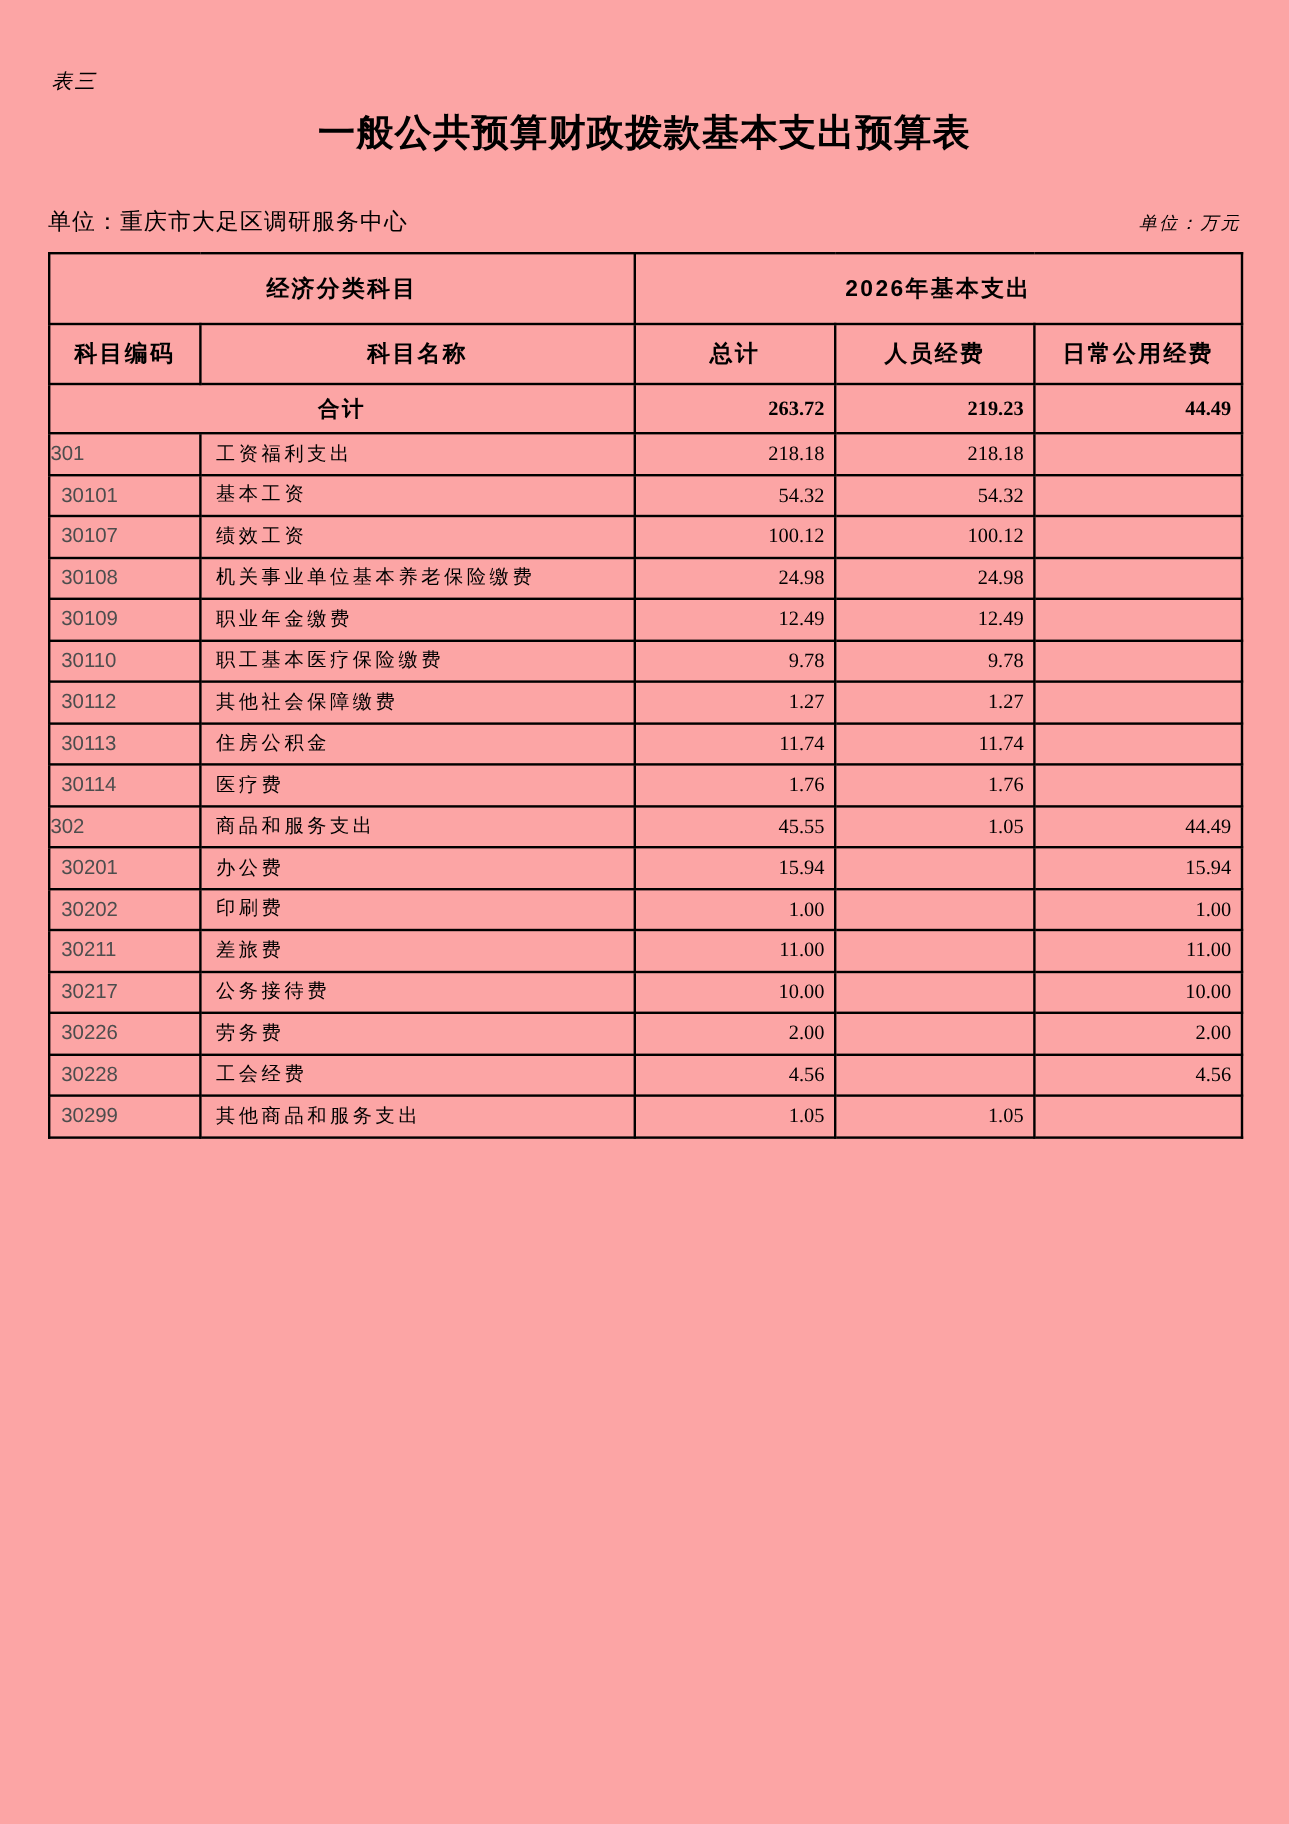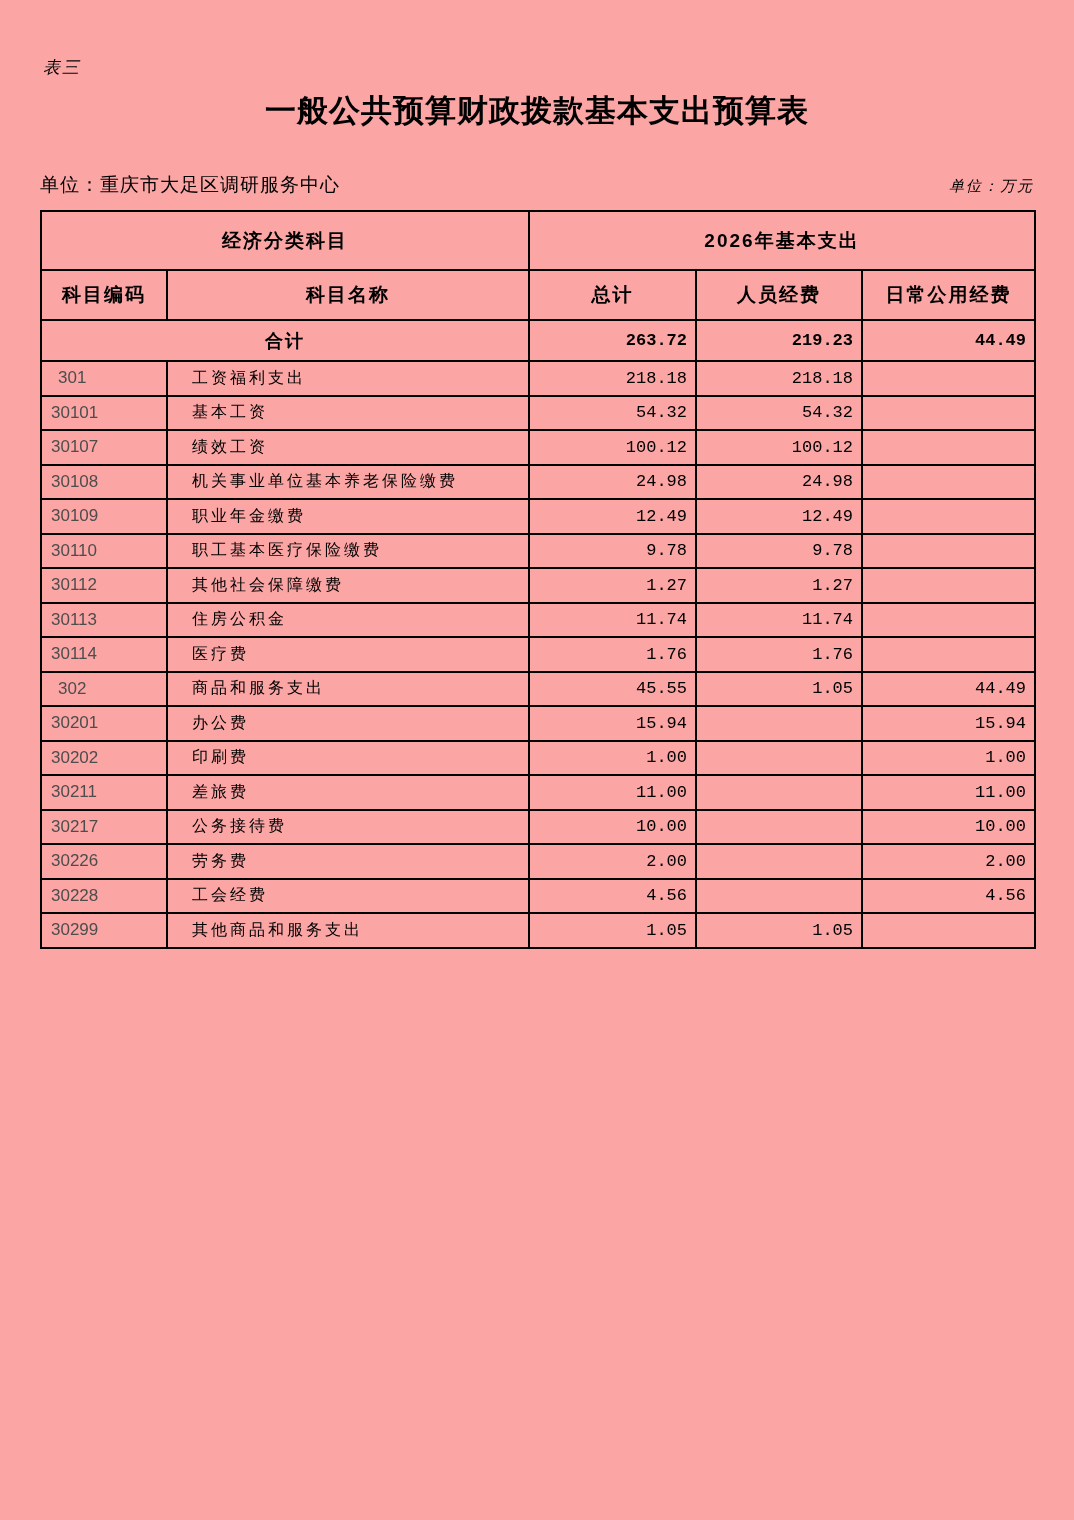--- a/index.html
+++ b/index.html
@@ -83,30 +83,30 @@
     font-size: 18px;
     letter-spacing: 2px;
   }
   tr.data-row td { height: 34.5px; }
   td.code {
     font-family: "Liberation Sans", sans-serif;
     font-size: 17px;
     color: #4d4d4d;
     text-align: left;
   }
-  td.code.lvl1 { padding-left: 16px; }
+  td.code.lvl1 { padding-left: 0; }
   td.code.lvl2 { padding-left: 9px; }
   td.name {
     font-size: 16px;
     letter-spacing: 3px;
-    padding-left: 24px;
+    padding-left: 12px;
     text-align: left;
   }
   td.num {
-    font-family: Liberation Mono, monospace;
+    font-family: Liberation Serif, serif;
     font-size: 17px;
     text-align: right;
     padding-right: 8px;
   }
 </style>
 </head>
 <body>
 
 <div class="page">
 

